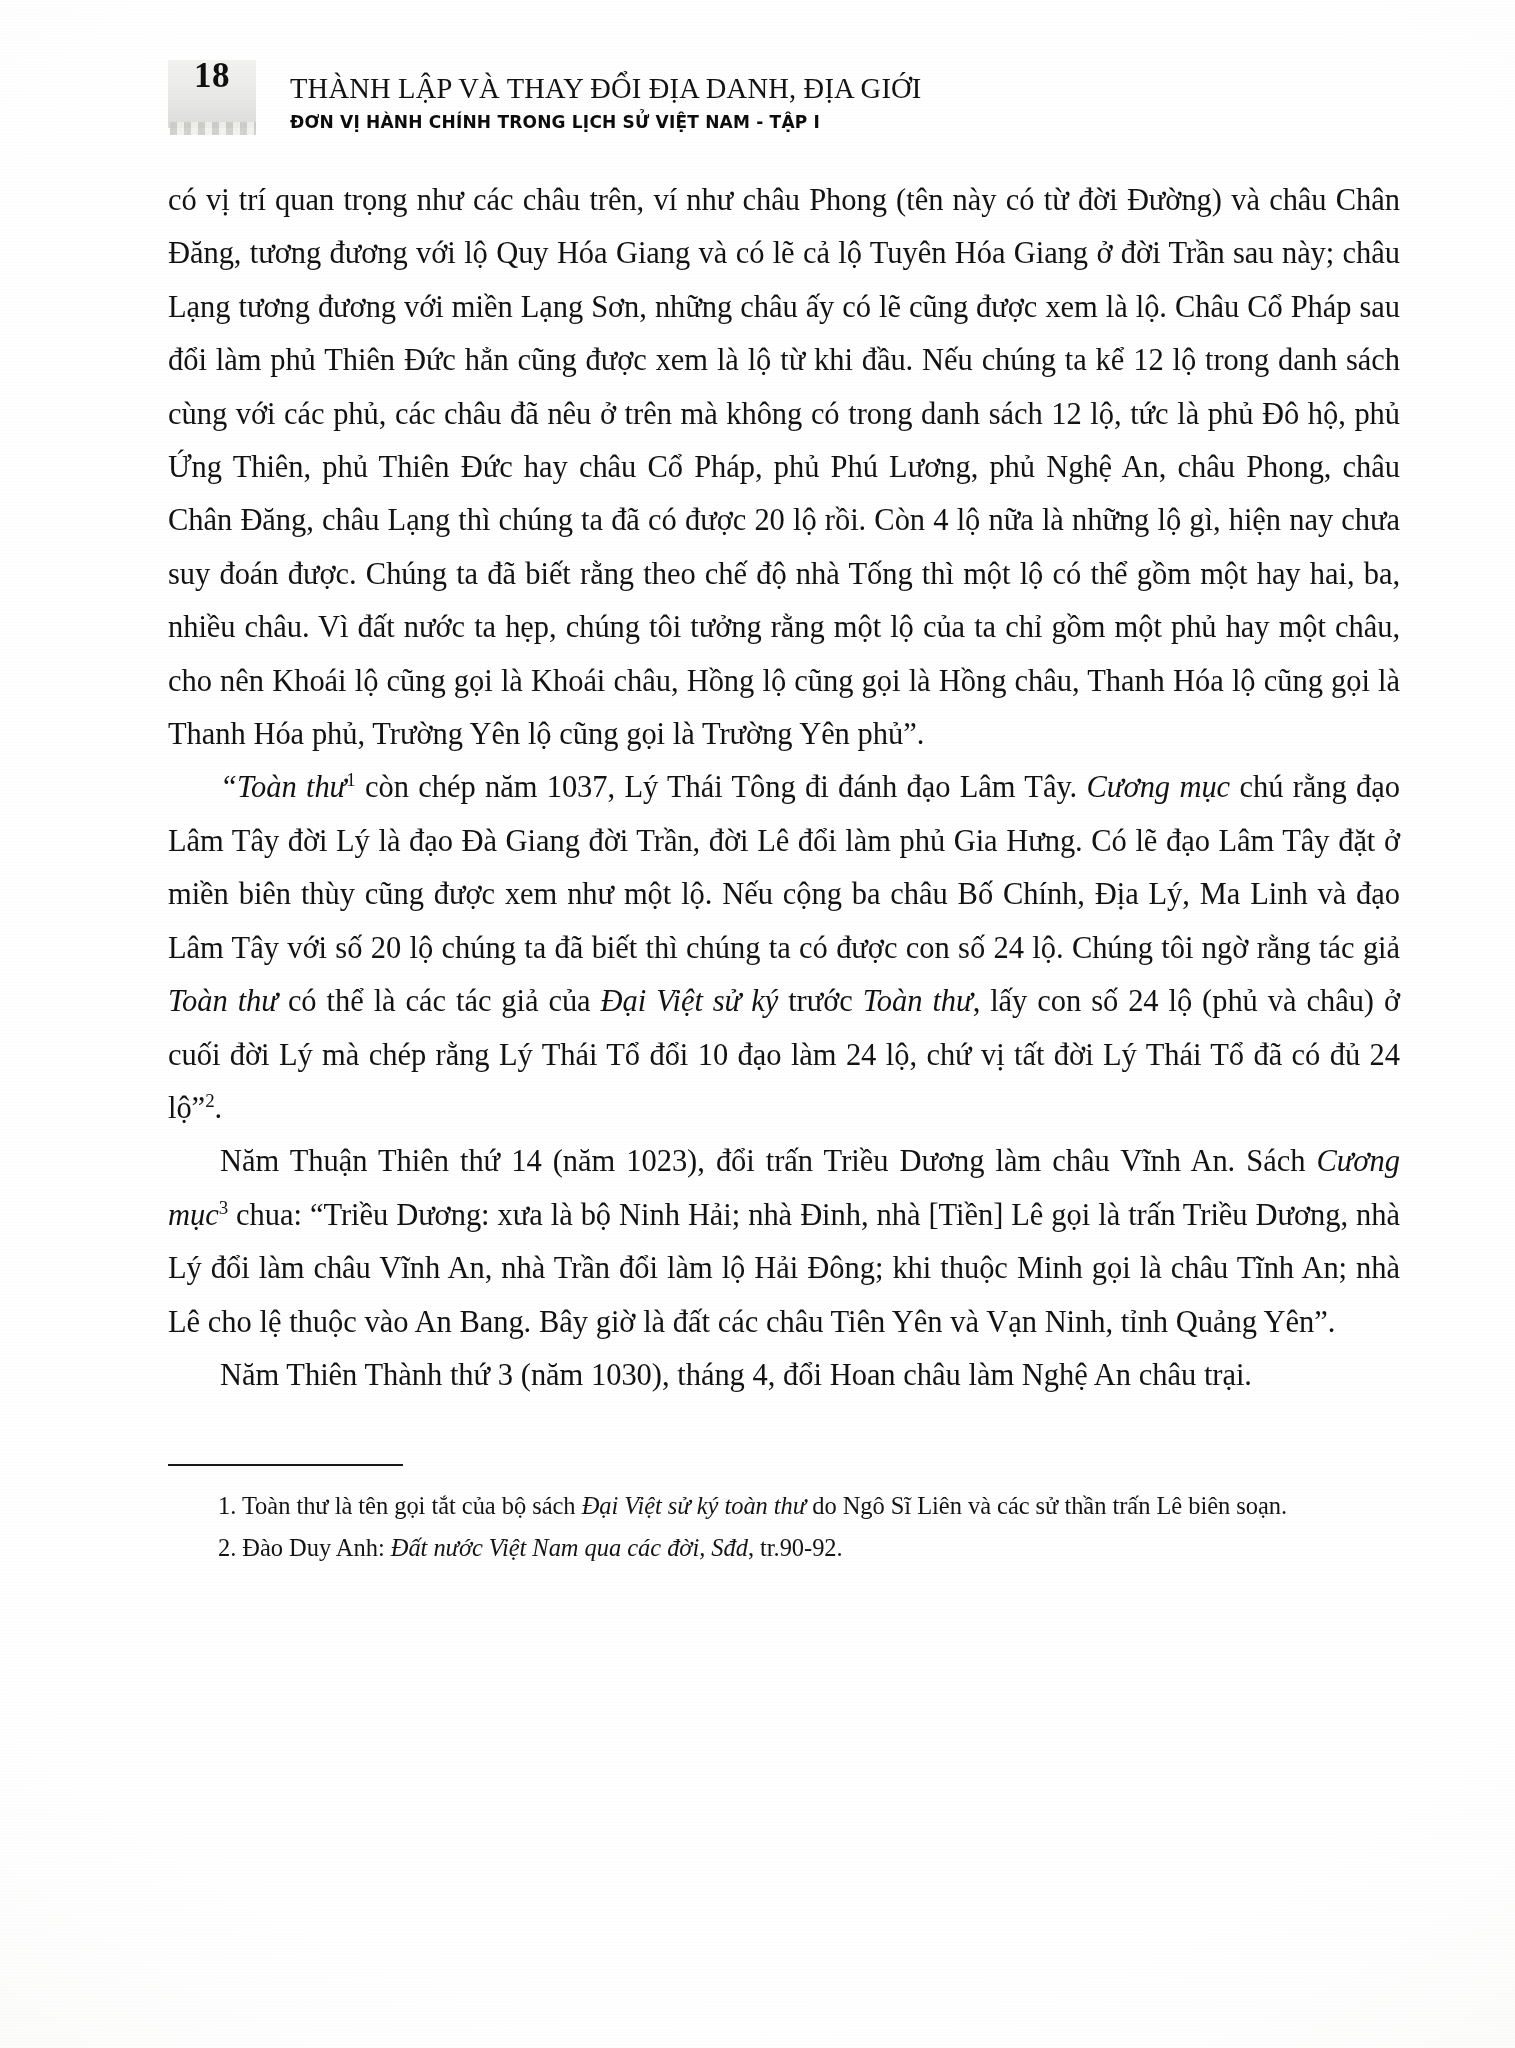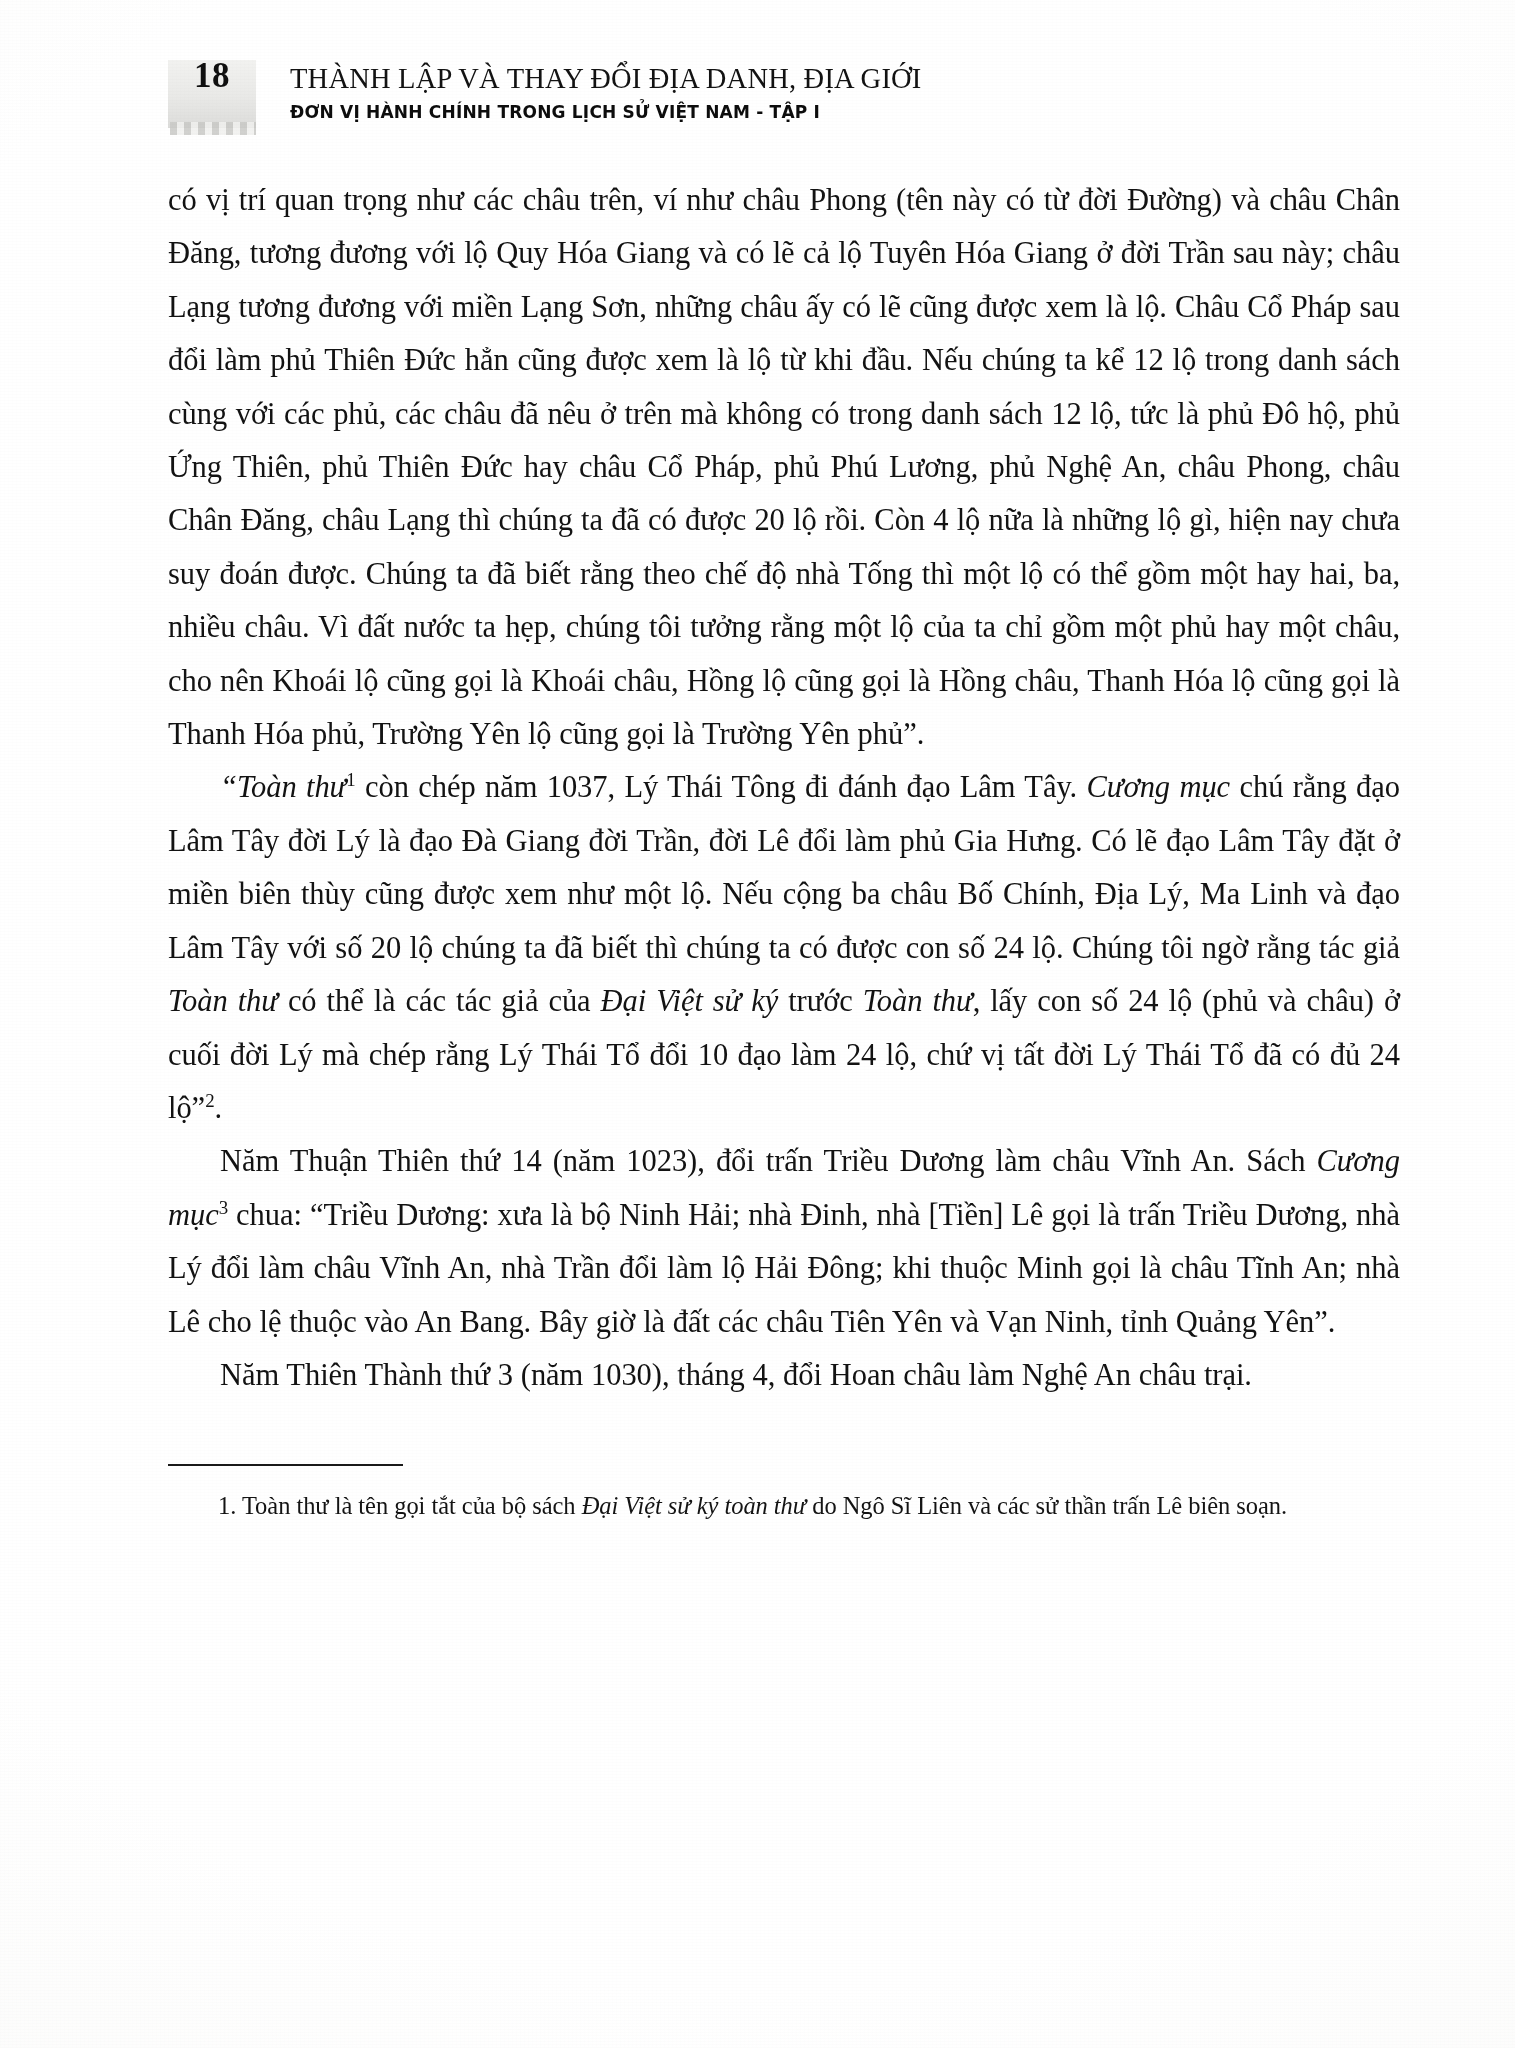--- a/index.html
+++ b/index.html
@@ -64,21 +64,21 @@
     height: 13px;
     background:
       repeating-linear-gradient(90deg,
         #c9c9c6 0px, #c9c9c6 7px,
         #f0f0ee 7px, #f0f0ee 14px);
     opacity: .85;
   }
   .runhead-lines {
     position: absolute;
     left: 122px;
-    top: 8px;
+    top: 18px;
     right: 0;
   }
   .runhead-l1 {
     font-family: "Liberation Serif", "DejaVu Serif", serif;
     font-size: 28.5px;
     letter-spacing: 0.2px;
     color: #131313;
     white-space: nowrap;
     line-height: 1.35;
   }
@@ -177,18 +177,19 @@
       <p class="para"><span>Năm Thuận Thiên thứ 14 (năm 1023), đổi trấn Triều Dương làm châu Vĩnh An. Sách </span><em class="it">Cương mục</em><sup class="fn">3</sup><span> chua: “Triều Dương: xưa là bộ Ninh Hải; nhà Đinh, nhà [Tiền] Lê gọi là trấn Triều Dương, nhà Lý đổi làm châu Vĩnh An, nhà Trần đổi làm lộ Hải Đông; khi thuộc Minh gọi là châu Tĩnh An; nhà Lê cho lệ thuộc vào An Bang. Bây giờ là đất các châu Tiên Yên và Vạn Ninh, tỉnh Quảng Yên”.</span></p>
 
       <p class="para">Năm Thiên Thành thứ 3 (năm 1030), tháng 4, đổi Hoan châu làm Nghệ An châu trại.</p>
     </div>
 
     <div class="fn-rule"></div>
 
     <div class="fn-list">
       <p class="fn-item"><span>1. Toàn thư là tên gọi tắt của bộ sách </span><em class="it">Đại Việt sử ký toàn thư</em><span> do Ngô Sĩ Liên và các sử thần trấn Lê biên soạn.</span></p>
 
+      <p class="fn-item"><span>2. Đào Duy Anh: </span><em class="it">Đất nước Việt Nam qua các đời, Sđd</em><span>, tr.90-92.</span></p>
 
     </div>
 
   </div>
   <div class="grain"></div>
 </div>
 
 </body></html>

